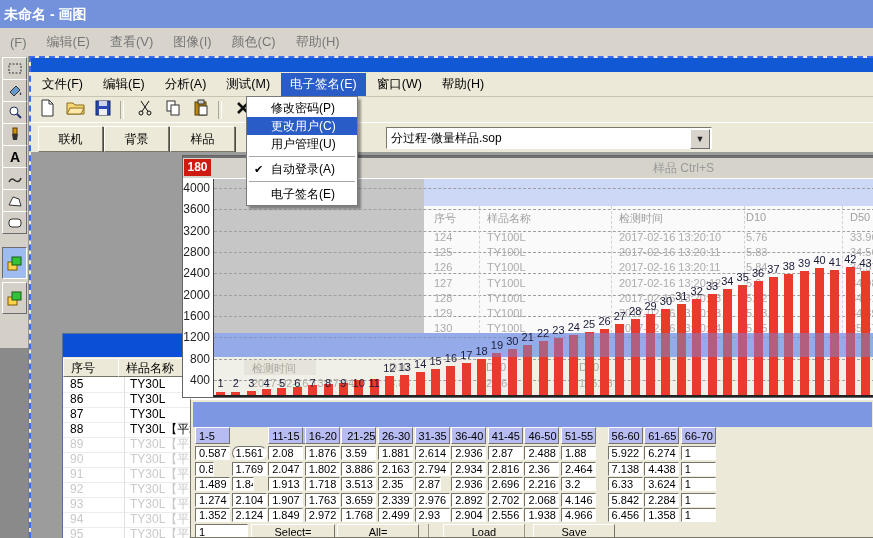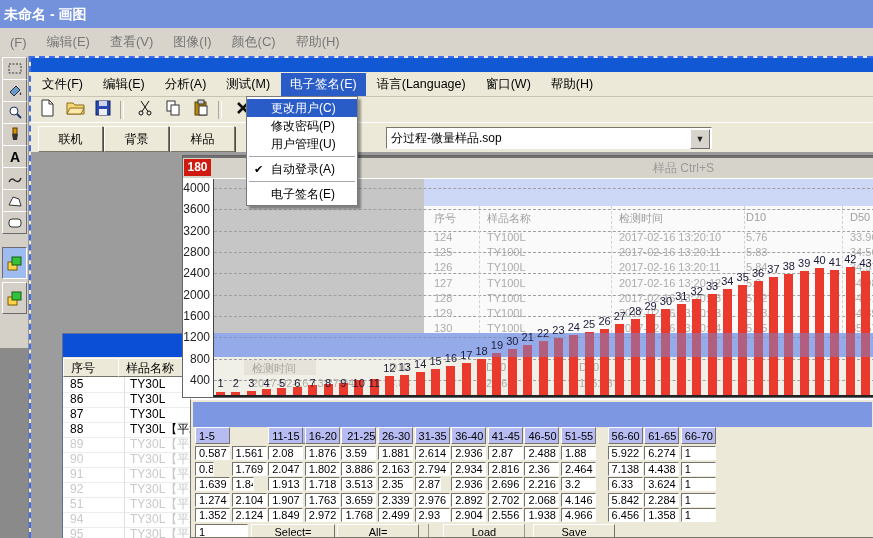--- a/index.html
+++ b/index.html
@@ -183,21 +183,20 @@
 
   <div class="abs" id="inner">
 
     <div class="abs" id="inner-titlebar"></div>
     <div class="abs" id="app-menubar">
         <div class="ami">文件(F)</div>
         <div class="ami">编辑(E)</div>
         <div class="ami">分析(A)</div>
         <div class="ami">测试(M)</div>
         <div class="ami hl">电子签名(E)</div>
-        <div class="ami">语言(Language)</div>
         <div class="ami">窗口(W)</div>
         <div class="ami">帮助(H)</div>
       </div>
     <div class="abs" id="app-toolbar">
         <div class="tbi">
           <span><svg width="18" height="18" viewBox="0 0 18 18">
               <path d="M4 1h7l4 4v12H4z" fill="#fff" stroke="#333"></path>
               <path d="M11 1v4h4" fill="none" stroke="#333"></path>
             </svg></span>
         </div>
@@ -291,21 +290,21 @@
           </div>
           <div class="lrow" style="top: 90px; color: rgb(201, 201, 201); border-bottom: 1px solid rgb(236, 236, 236);">
             <div class="c1">91</div>
             <div class="c2">TY30L【平均】</div>
           </div>
           <div class="lrow" style="top: 105px; color: rgb(201, 201, 201); border-bottom: 1px solid rgb(236, 236, 236);">
             <div class="c1">92</div>
             <div class="c2">TY30L【平均】</div>
           </div>
           <div class="lrow" style="top: 120px; color: rgb(201, 201, 201); border-bottom: 1px solid rgb(236, 236, 236);">
-            <div class="c1">51</div>
+            <div class="c1">93</div>
             <div class="c2">TY30L【平均】</div>
           </div>
           <div class="lrow" style="top: 135px; color: rgb(201, 201, 201); border-bottom: 1px solid rgb(236, 236, 236);">
             <div class="c1">94</div>
             <div class="c2">TY30L【平均】</div>
           </div>
           <div class="lrow" style="top: 150px; color: rgb(201, 201, 201); border-bottom: 1px solid rgb(236, 236, 236);">
             <div class="c1">95</div>
             <div class="c2">TY30L【平均】</div>
           </div>
@@ -499,21 +498,21 @@
         <div class="bth" style="left: 187px; top: 27px; width: 35px;">26-30</div>
         <div class="bth" style="left: 223.6px; top: 27px; width: 35px;">31-35</div>
         <div class="bth" style="left: 260.2px; top: 27px; width: 35px;">36-40</div>
         <div class="bth" style="left: 296.8px; top: 27px; width: 35px;">41-45</div>
         <div class="bth" style="left: 333.4px; top: 27px; width: 35px;">46-50</div>
         <div class="bth" style="left: 370px; top: 27px; width: 35px;">51-55</div>
         <div class="bth" style="left: 416.6px; top: 27px; width: 35px;">56-60</div>
         <div class="bth" style="left: 453.2px; top: 27px; width: 35px;">61-65</div>
         <div class="bth" style="left: 489.8px; top: 27px; width: 35px;">66-70</div>
         <div class="btc" style="left: 4px; top: 46px; width: 35px;">0.587</div>
-        <div class="btc" style="left: 40.6px; top: 46px; width: 35px;">1.561</div>
+        <div class="btc" style="left: 40.6px; top: 46px; width: 35px; border-radius: 7px;">1.561</div>
         <div class="btc" style="left: 77.2px; top: 46px; width: 35px;">2.08</div>
         <div class="btc" style="left: 113.8px; top: 46px; width: 35px;">1.876</div>
         <div class="btc" style="left: 150.4px; top: 46px; width: 35px;">3.59</div>
         <div class="btc" style="left: 187px; top: 46px; width: 35px;">1.881</div>
         <div class="btc" style="left: 223.6px; top: 46px; width: 35px;">2.614</div>
         <div class="btc" style="left: 260.2px; top: 46px; width: 35px;">2.936</div>
         <div class="btc" style="left: 296.8px; top: 46px; width: 35px;">2.87</div>
         <div class="btc" style="left: 333.4px; top: 46px; width: 35px;">2.488</div>
         <div class="btc" style="left: 370px; top: 46px; width: 35px;">1.88</div>
         <div class="btc" style="left: 416.6px; top: 46px; width: 35px;">5.922</div>
@@ -526,21 +525,21 @@
         <div class="btc" style="left: 150.4px; top: 61.6px; width: 35px;">3.886</div>
         <div class="btc" style="left: 187px; top: 61.6px; width: 35px;">2.163</div>
         <div class="btc" style="left: 223.6px; top: 61.6px; width: 35px;">2.794</div>
         <div class="btc" style="left: 260.2px; top: 61.6px; width: 35px;">2.934</div>
         <div class="btc" style="left: 296.8px; top: 61.6px; width: 35px;">2.816</div>
         <div class="btc" style="left: 333.4px; top: 61.6px; width: 35px;">2.36</div>
         <div class="btc" style="left: 370px; top: 61.6px; width: 35px;">2.464</div>
         <div class="btc" style="left: 416.6px; top: 61.6px; width: 35px;">7.138</div>
         <div class="btc" style="left: 453.2px; top: 61.6px; width: 35px;">4.438</div>
         <div class="btc" style="left: 489.8px; top: 61.6px; width: 35px;">1</div>
-        <div class="btc" style="left: 4px; top: 77.2px; width: 35px;">1.639</div>
+        <div class="btc" style="left: 4px; top: 77.2px; width: 35px;">1.489</div>
         <div class="btc" style="left: 40.6px; top: 77.2px; width: 22px;">1.845</div>
         <div class="btc" style="left: 77.2px; top: 77.2px; width: 35px;">1.913</div>
         <div class="btc" style="left: 113.8px; top: 77.2px; width: 35px;">1.718</div>
         <div class="btc" style="left: 150.4px; top: 77.2px; width: 35px;">3.513</div>
         <div class="btc" style="left: 187px; top: 77.2px; width: 35px;">2.35</div>
         <div class="btc" style="left: 223.6px; top: 77.2px; width: 26px;">2.877</div>
         <div class="btc" style="left: 260.2px; top: 77.2px; width: 35px;">2.936</div>
         <div class="btc" style="left: 296.8px; top: 77.2px; width: 35px;">2.696</div>
         <div class="btc" style="left: 333.4px; top: 77.2px; width: 35px;">2.216</div>
         <div class="btc" style="left: 370px; top: 77.2px; width: 35px;">3.2</div>
@@ -577,22 +576,22 @@
         <div class="btc" style="left: 489.8px; top: 108.4px; width: 35px;">1</div>
         <div class="cbtn" style="left: 60px; width: 82px;">Select=</div>
         <div class="cbtn" style="left: 146px; width: 80px;">All=</div>
         <div class="cbtn" style="left: 252px; width: 80px;">Load</div>
         <div class="cbtn" style="left: 342px; width: 80px;">Save</div>
         <div style="position: absolute; left: 237px; top: 124px; width: 1px; height: 15px; background: rgb(154, 151, 138);"></div>
         <div style="position: absolute; left: 333px; top: 124px; width: 1px; height: 15px; background: rgb(154, 151, 138);"></div>
       </div>
 
     <div class="abs" id="dropdown">
+        <div class="mi">修改密码(P)</div>
         <div class="mi hl">更改用户(C)</div>
-        <div class="mi">修改密码(P)</div>
         <div class="mi">用户管理(U)</div>
         <div class="msep"></div>
         <div class="mi">自动登录(A)<span class="chk">✔</span></div>
         <div class="msep"></div>
         <div class="mi">电子签名(E)</div>
       </div>
 
   </div>
 </div>
 

